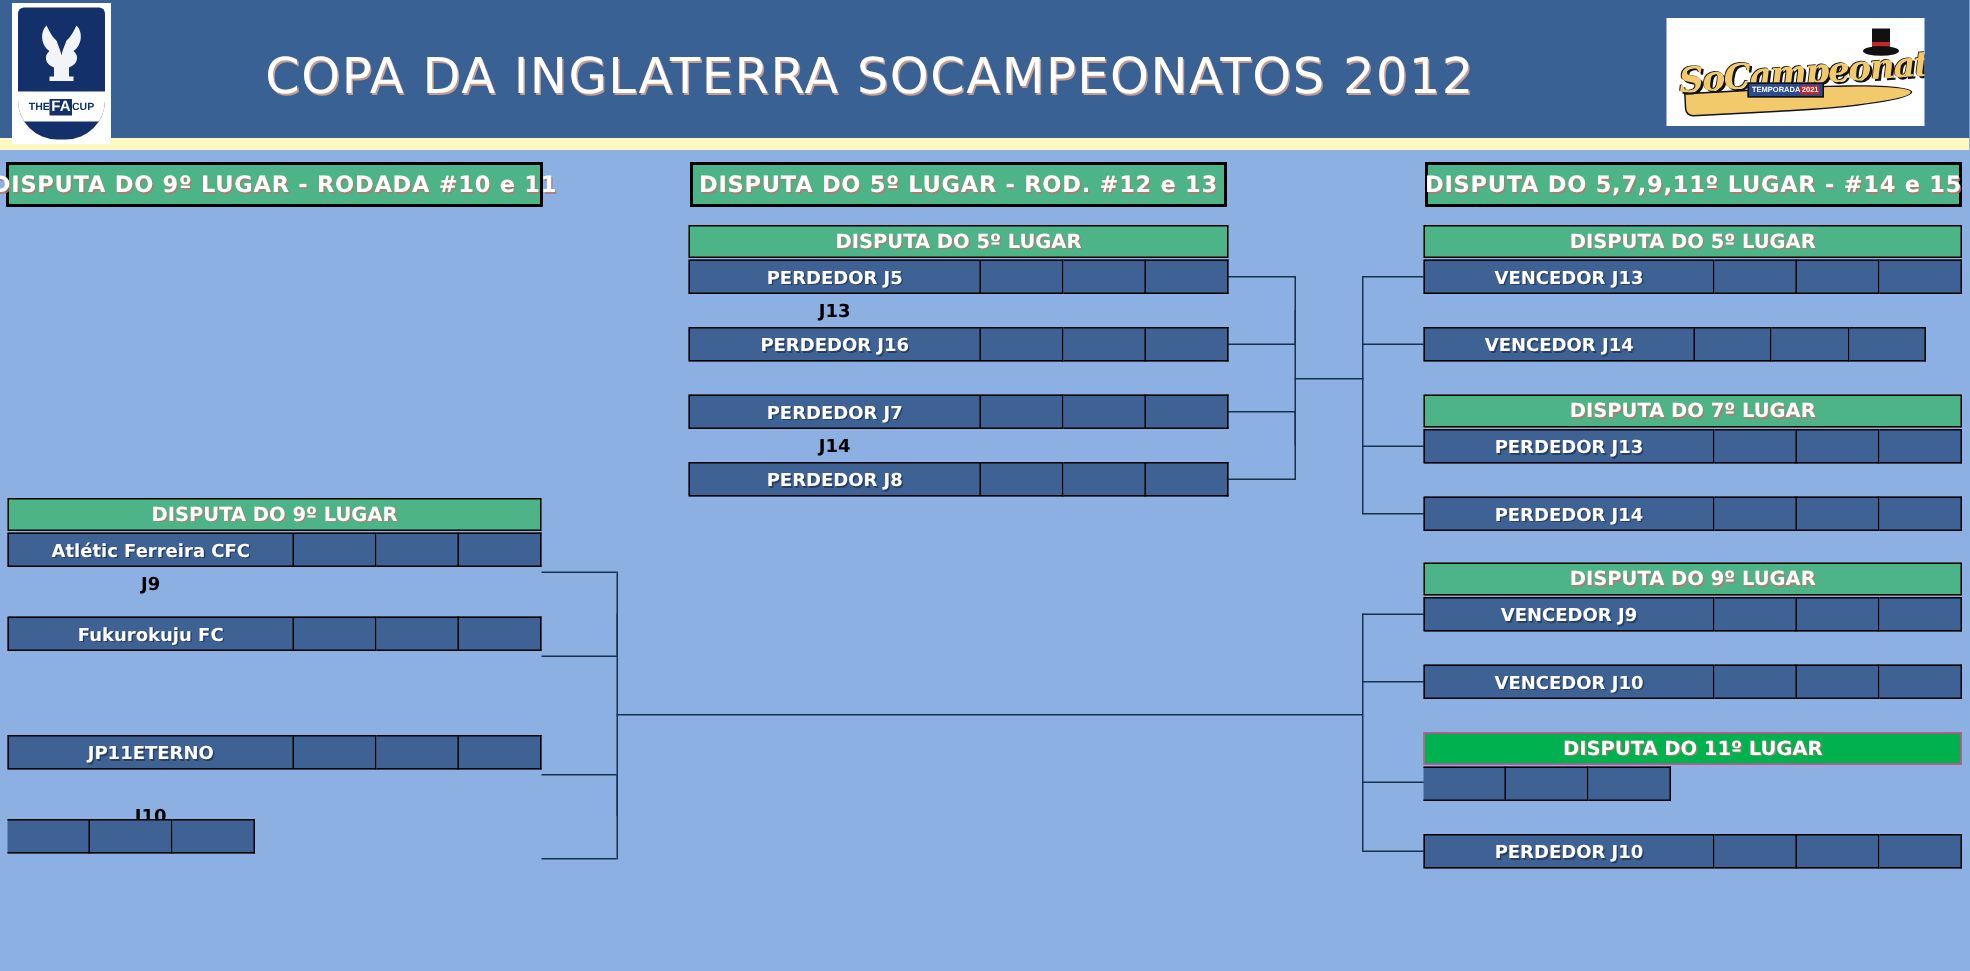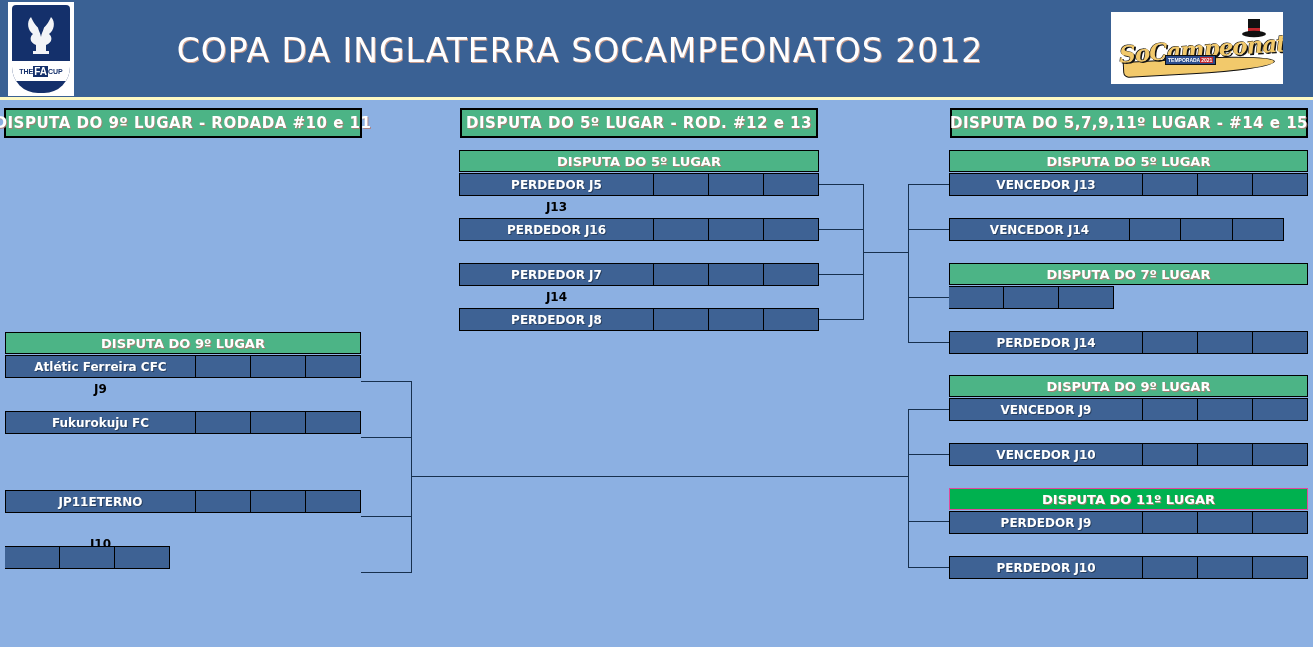--- a/index.html
+++ b/index.html
@@ -8,21 +8,21 @@
     background:#8CB0E2;
     font-family:"Liberation Sans", sans-serif;
     position:relative;
     overflow:hidden;
   }
 
   
   .header{
     position:absolute;left:0;top:0;width:1313px;height:100px;
     background:#3A6194;
-    border-bottom:3px solid #fef9c3;
+    border-bottom:8px solid #fef9c3;
     box-sizing:border-box;
   }
   .logo-fa{
     position:absolute;left:8px;top:2px;width:66px;height:94px;
     background:#FFFFFF;
     display:flex;align-items:center;justify-content:center;
   }
   .fa-shield{
     width:58px;height:88px;
     background:#14306B;
@@ -317,20 +317,21 @@
   <div class="cell-name" style="width:194px;">VENCEDOR J14</div>
   <div class="cell-score" style="width:55px;"></div>
   <div class="cell-score" style="width:55px;"></div>
   <div class="cell-score" style="width:55px;"></div>
 </div>
 
 <div class="grp" style="left:949px;top:263px;width:359px;">
   <div class="grp-head">DISPUTA DO 7º LUGAR</div>
 </div>
 <div class="row" style="position:absolute;left:949px;top:286px;width:359px;">
+  <div class="cell-name" style="width:194px;">PERDEDOR J13</div>
   <div class="cell-score" style="width:55px;"></div>
   <div class="cell-score" style="width:55px;"></div>
   <div class="cell-score" style="width:55px;"></div>
 </div>
 <div class="row" style="position:absolute;left:949px;top:331px;width:359px;">
   <div class="cell-name" style="width:194px;">PERDEDOR J14</div>
   <div class="cell-score" style="width:55px;"></div>
   <div class="cell-score" style="width:55px;"></div>
   <div class="cell-score" style="width:55px;"></div>
 </div>
@@ -348,21 +349,20 @@
   <div class="cell-name" style="width:194px;">VENCEDOR J10</div>
   <div class="cell-score" style="width:55px;"></div>
   <div class="cell-score" style="width:55px;"></div>
   <div class="cell-score" style="width:55px;"></div>
 </div>
 
 <div class="grp" style="left:949px;top:488px;width:359px;">
   <div class="grp-head bright">DISPUTA DO 11º LUGAR</div>
 </div>
 <div class="row" style="position:absolute;left:949px;top:511px;width:359px;">
-  <div class="cell-name" style="width:194px;">PERDEDOR J9</div>
   <div class="cell-score" style="width:55px;"></div>
   <div class="cell-score" style="width:55px;"></div>
   <div class="cell-score" style="width:55px;"></div>
 </div>
 <div class="row" style="position:absolute;left:949px;top:556px;width:359px;">
   <div class="cell-name" style="width:194px;">PERDEDOR J10</div>
   <div class="cell-score" style="width:55px;"></div>
   <div class="cell-score" style="width:55px;"></div>
   <div class="cell-score" style="width:55px;"></div>
 </div>

